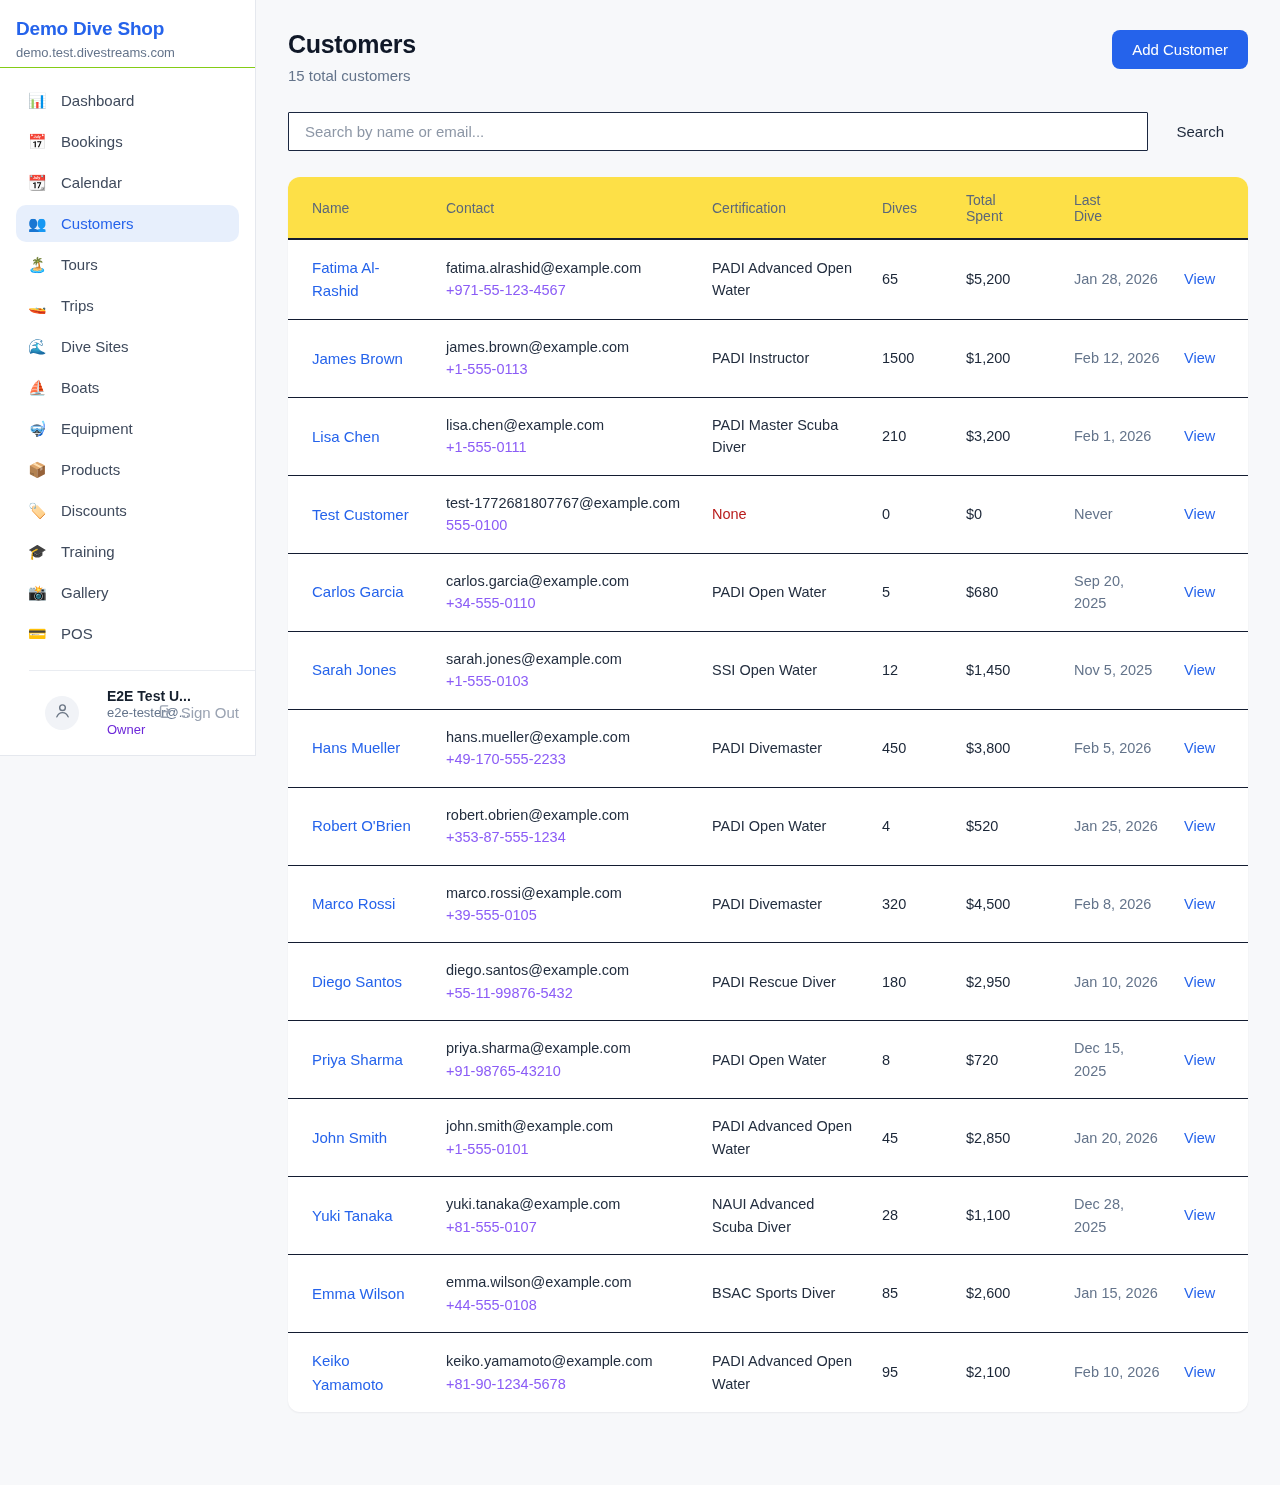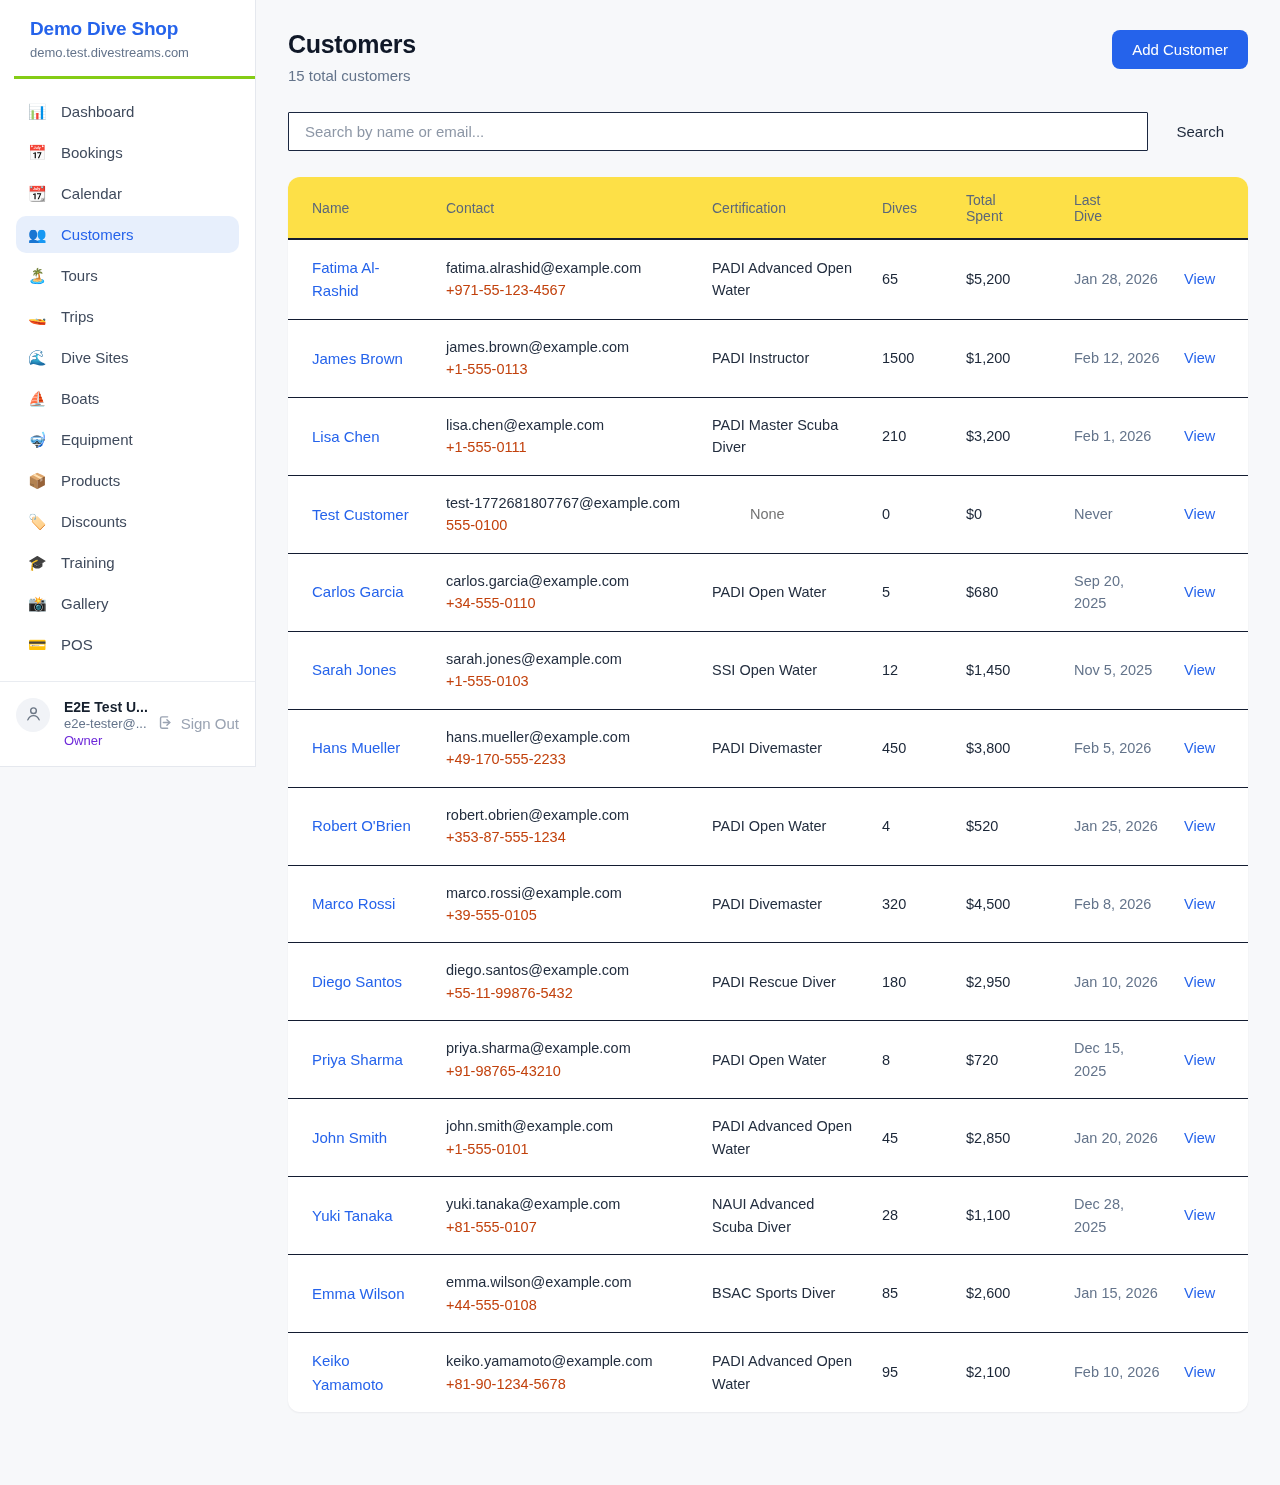--- a/index.html
+++ b/index.html
@@ -13,35 +13,35 @@
   .page { display: flex; align-items: flex-start; min-height: 1485px; }
 
   
   .sidebar {
     width: 256px;
     background: #ffffff;
     border-right: 1px solid #e5e8ee;
     border-bottom: 1px solid #e5e8ee;
     flex-shrink: 0;
   }
-  .sidebar-header { padding: 18px 16px 16px; border-bottom: 3px solid #84cc16; margin-left: 14px; }
+  .sidebar-header { padding: 18px 16px 7px; border-bottom: 1px solid #84cc16; }
   .shop-name { color: #2563eb; font-size: 19px; font-weight: bold; letter-spacing: -0.2px; }
   .shop-domain { color: #64748b; font-size: 13px; margin-top: 5px; }
   .nav { padding: 14px 16px; list-style: none; }
   .nav-item {
     display: flex; align-items: center; gap: 13px;
     padding: 10px 12px; margin-bottom: 4px;
     border-radius: 10px; cursor: pointer;
     color: #3f4a5c; font-size: 15px;
   }
   .nav-item.active { background: #e7effc; color: #2563eb; }
   .nav-icon { width: 20px; font-size: 15px; line-height: 1; text-align: center; }
   .user-section {
     border-top: 1px solid #e9ecf1;
-    padding: 16px; display: flex; gap: 14px;
+    padding: 16px; display: flex; align-items: center; gap: 28px; margin-left: 29px;
   }
   .avatar {
     width: 34px; height: 34px; border-radius: 50%;
     background: #f1f3f7; display: flex; align-items: center; justify-content: center;
     flex-shrink: 0;
   }
   .user-info { min-width: 0; line-height: 1.3; }
   .user-name { font-size: 14px; font-weight: bold; color: #16202e; white-space: nowrap; }
   .user-email { font-size: 13px; color: #64748b; white-space: nowrap; }
   .user-role { font-size: 13px; color: #6d28d9; }
@@ -94,23 +94,23 @@
   }
   thead th:first-child { padding-left: 24px; }
   thead tr { border-bottom: 2px solid #131c31; }
   tbody tr { border-bottom: 1px solid #131c31; }
   tbody tr:last-child { border-bottom: none; }
   td { padding: 16px 12px; vertical-align: middle; font-size: 14.5px; line-height: 1.55; }
   td:first-child { padding-left: 24px; }
   .wrap-narrow { display: inline-block; width: 44px; }
   .cell-name { color: #2563eb; font-weight: 500; font-size: 15px; cursor: pointer; }
   .cell-email { color: #232e3f; word-wrap: break-word; }
-  .cell-phone { color: #c2410c; }
+  .cell-phone { color: #8b5cf6; }
   .cell-cert { color: #232e3f; }
-  .cell-cert.muted { color: #737373; margin-left: 38px; }
+  .cell-cert.muted { color: #b91c1c; }
   .cell-dives, .cell-spent { color: #1b2637; }
   .cell-last { color: #64748b; }
   .view-link { color: #2563eb; cursor: pointer; font-size: 14.5px; text-decoration: none; }
 </style>
 </head>
 <body>
 
 <div class="page">
 
   <aside class="sidebar">

